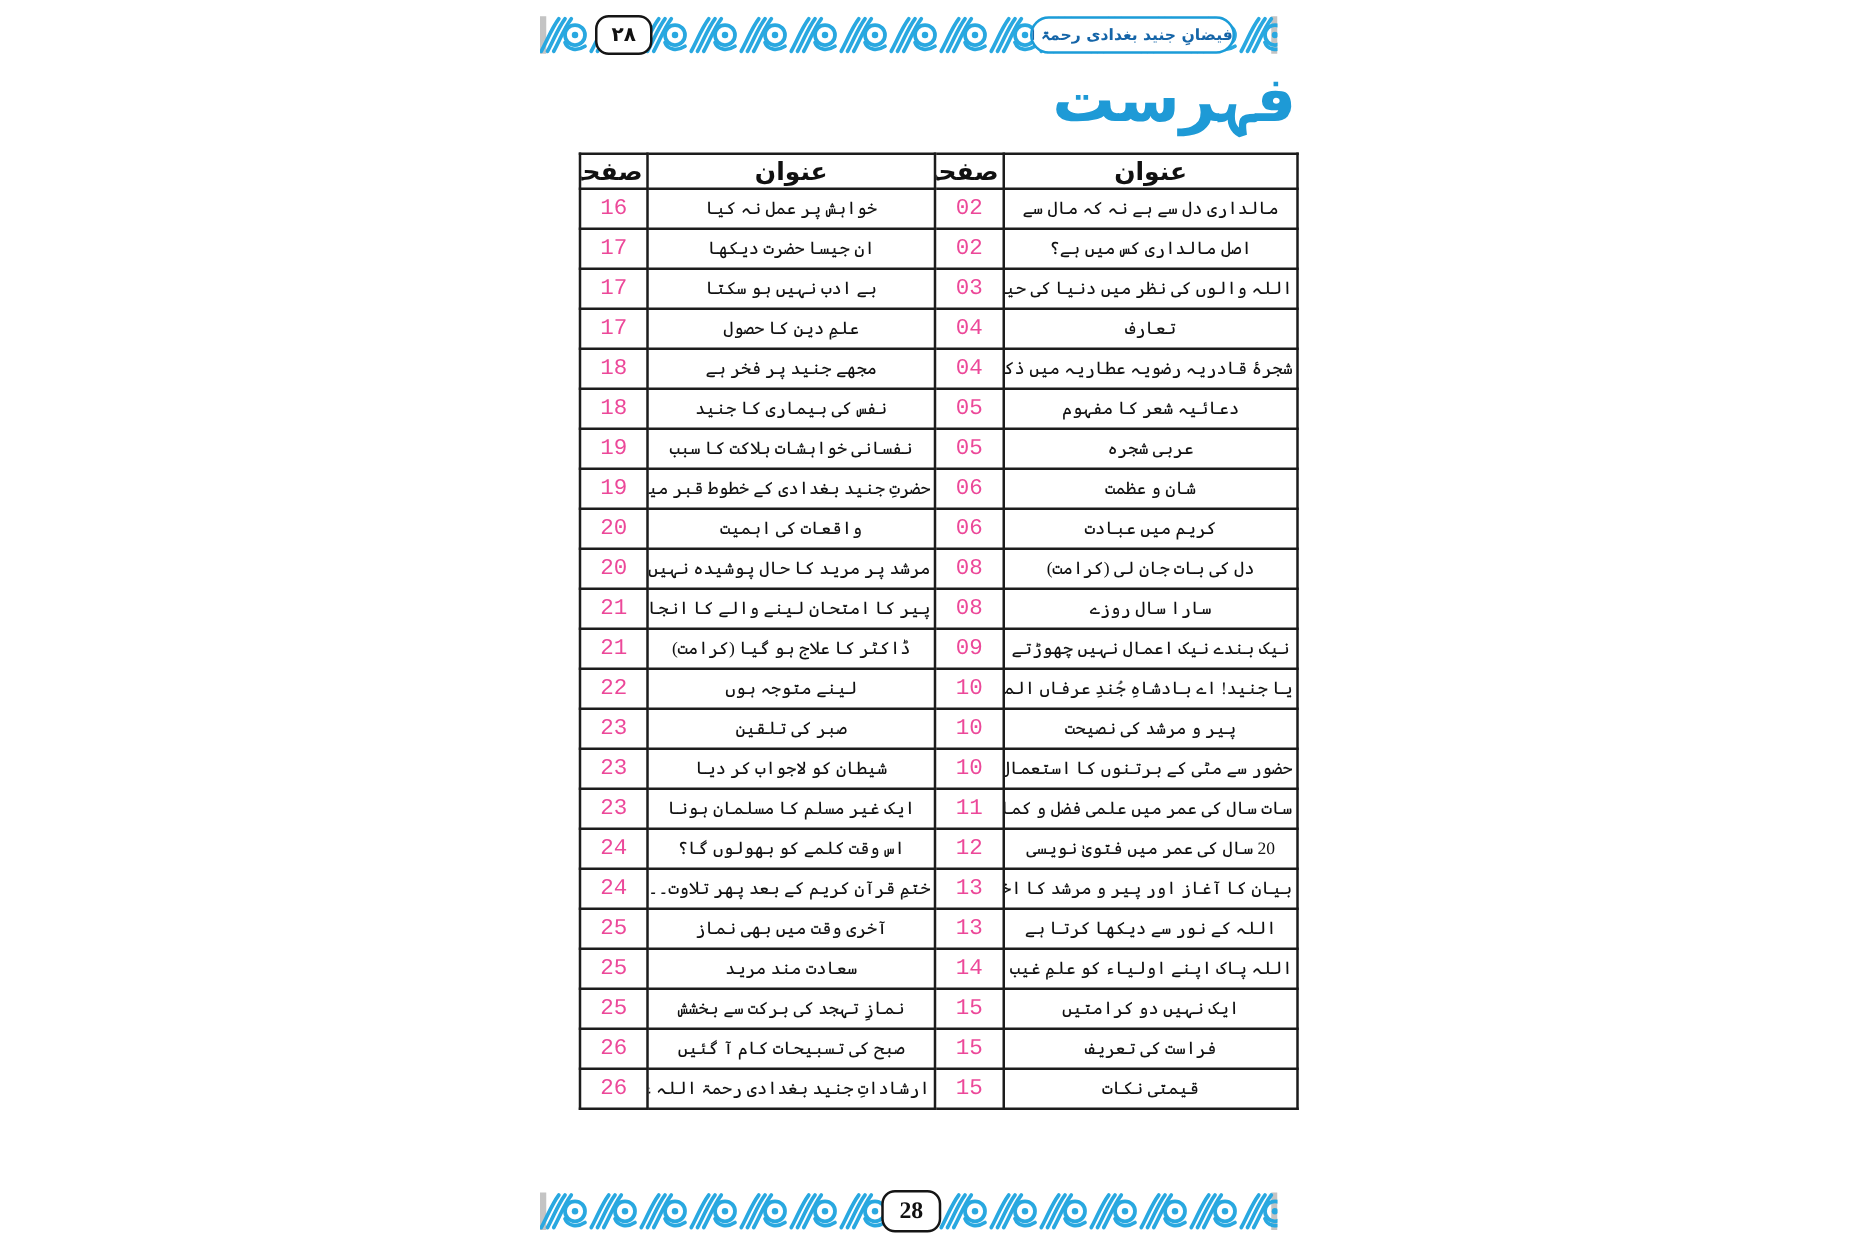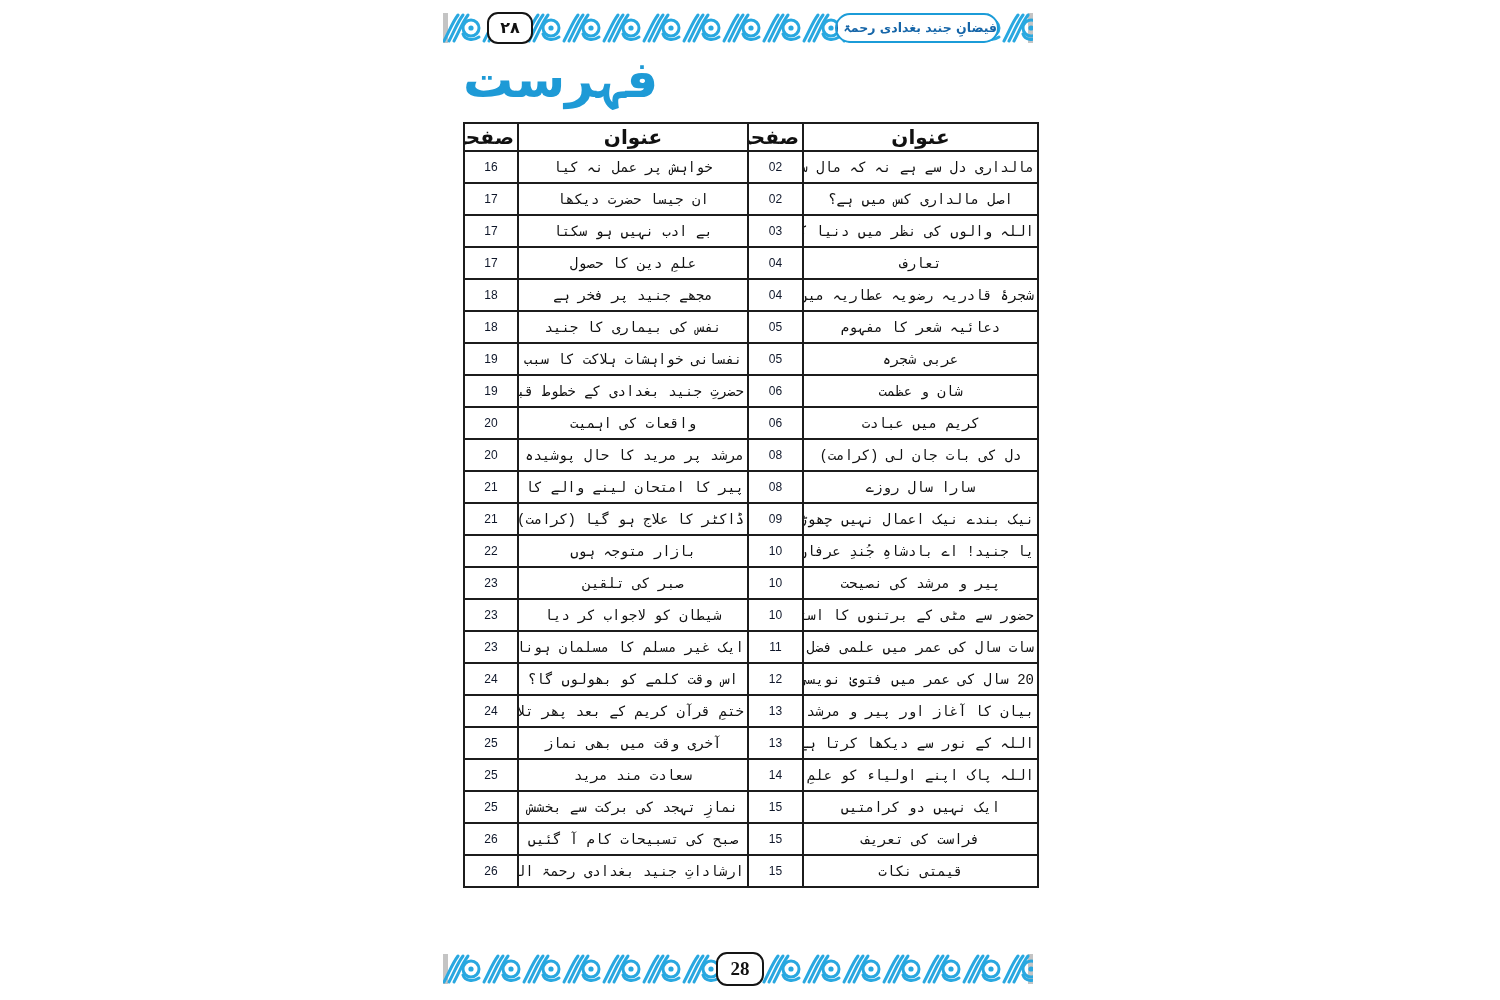--- a/index.html
+++ b/index.html
@@ -1,19 +1,19 @@
 <!DOCTYPE html>
 <html lang="ur"><head>
 <meta charset="utf-8">
 <style>
   html,body{margin:0;padding:0;background:#ffffff;}
   body{width:1500px;height:1000px;font-family:"Liberation Sans",sans-serif;position:relative;overflow:hidden;}
   .page{position:absolute;inset:0;background:#fff;}
 
-  .band{position:absolute;left:443px;width:590px;height:36px;}
+  .band{position:absolute;left:432px;width:590px;height:36px;}
   .band-top{top:10px;}
   .band-bottom{top:951px;}
   .band svg{position:absolute;inset:0;width:100%;height:100%;}
 
   .num-box{
     position:absolute;background:#fff;border:2px solid #151515;border-radius:11px;
     text-align:center;color:#111;font-weight:bold;
   }
   .hdr-num{left:44px;top:2px;width:42px;height:28px;line-height:28px;font-size:16px;
     font-family:"DejaVu Sans",sans-serif;direction:rtl;}
@@ -21,37 +21,37 @@
     font-size:19px;font-family:"Liberation Serif",serif;}
 
   .cartouche{
     position:absolute;right:34px;top:3px;width:160px;height:26px;line-height:26px;
     background:#fff;border:2px solid #1b9cd8;border-radius:15px;text-align:center;
     color:#1565a8;font-size:12.5px;font-weight:bold;
     font-family:"DejaVu Sans",sans-serif;direction:rtl;white-space:nowrap;overflow:hidden;
   }
 
   .fehrist{
-    position:absolute;top:50px;left:463px;width:574px;margin:0;text-align:left;
+    position:absolute;top:50px;left:463px;width:574px;margin:0;text-align:right;
     font-size:50px;line-height:60px;font-weight:bold;color:#1e9ad6;
     font-family:"DejaVu Sans",sans-serif;direction:rtl;
   }
 
   table.toc{
     position:absolute;top:122px;left:463px;width:574px;
     border-collapse:collapse;table-layout:fixed;background:#fff;
   }
   table.toc th,table.toc td{
     border:2px solid #1c1c1c;text-align:center;vertical-align:middle;
     overflow:hidden;white-space:nowrap;padding:0 3px;
   }
   table.toc th{height:26px;font-size:20px;font-weight:bold;
     font-family:"DejaVu Sans",sans-serif;direction:rtl;color:#111;}
-  td.page-cell{height:30px;font-family:Liberation Sans, sans-serif;font-size:12px;color:#0f172a;}
-  td.title-cell{height:30px;font-family:Liberation Mono, monospace;font-size:14px;
+  td.page-cell{height:30px;font-family:Liberation Mono, monospace;font-size:18px;color:#ec4899;}
+  td.title-cell{height:30px;font-family:Liberation Serif, serif;font-size:14px;
     direction:rtl;color:#111;}
 </style>
 </head>
 <body>
 
 <div class="page">
 
   <div class="band band-top">
     <svg viewBox="0 0 590 36" class="wave-svg">
         <rect x="0" y="3" width="5" height="30" fill="#c4c4c4"></rect>
@@ -236,21 +236,21 @@
           <td class="title-cell">سارا سال روزے</td>
         </tr>
         <tr>
           <td class="page-cell">21</td>
           <td class="title-cell">ڈاکٹر کا علاج ہو گیا (کرامت)</td>
           <td class="page-cell">09</td>
           <td class="title-cell">نیک بندے نیک اعمال نہیں چھوڑتے</td>
         </tr>
         <tr>
           <td class="page-cell">22</td>
-          <td class="title-cell">بازار متوجہ ہوں</td>
+          <td class="title-cell">لینے متوجہ ہوں</td>
           <td class="page-cell">10</td>
           <td class="title-cell">یا جنید! اے بادشاہِ جُندِ عرفاں المدد</td>
         </tr>
         <tr>
           <td class="page-cell">23</td>
           <td class="title-cell">صبر کی تلقین</td>
           <td class="page-cell">10</td>
           <td class="title-cell">پیر و مرشد کی نصیحت</td>
         </tr>
         <tr>

